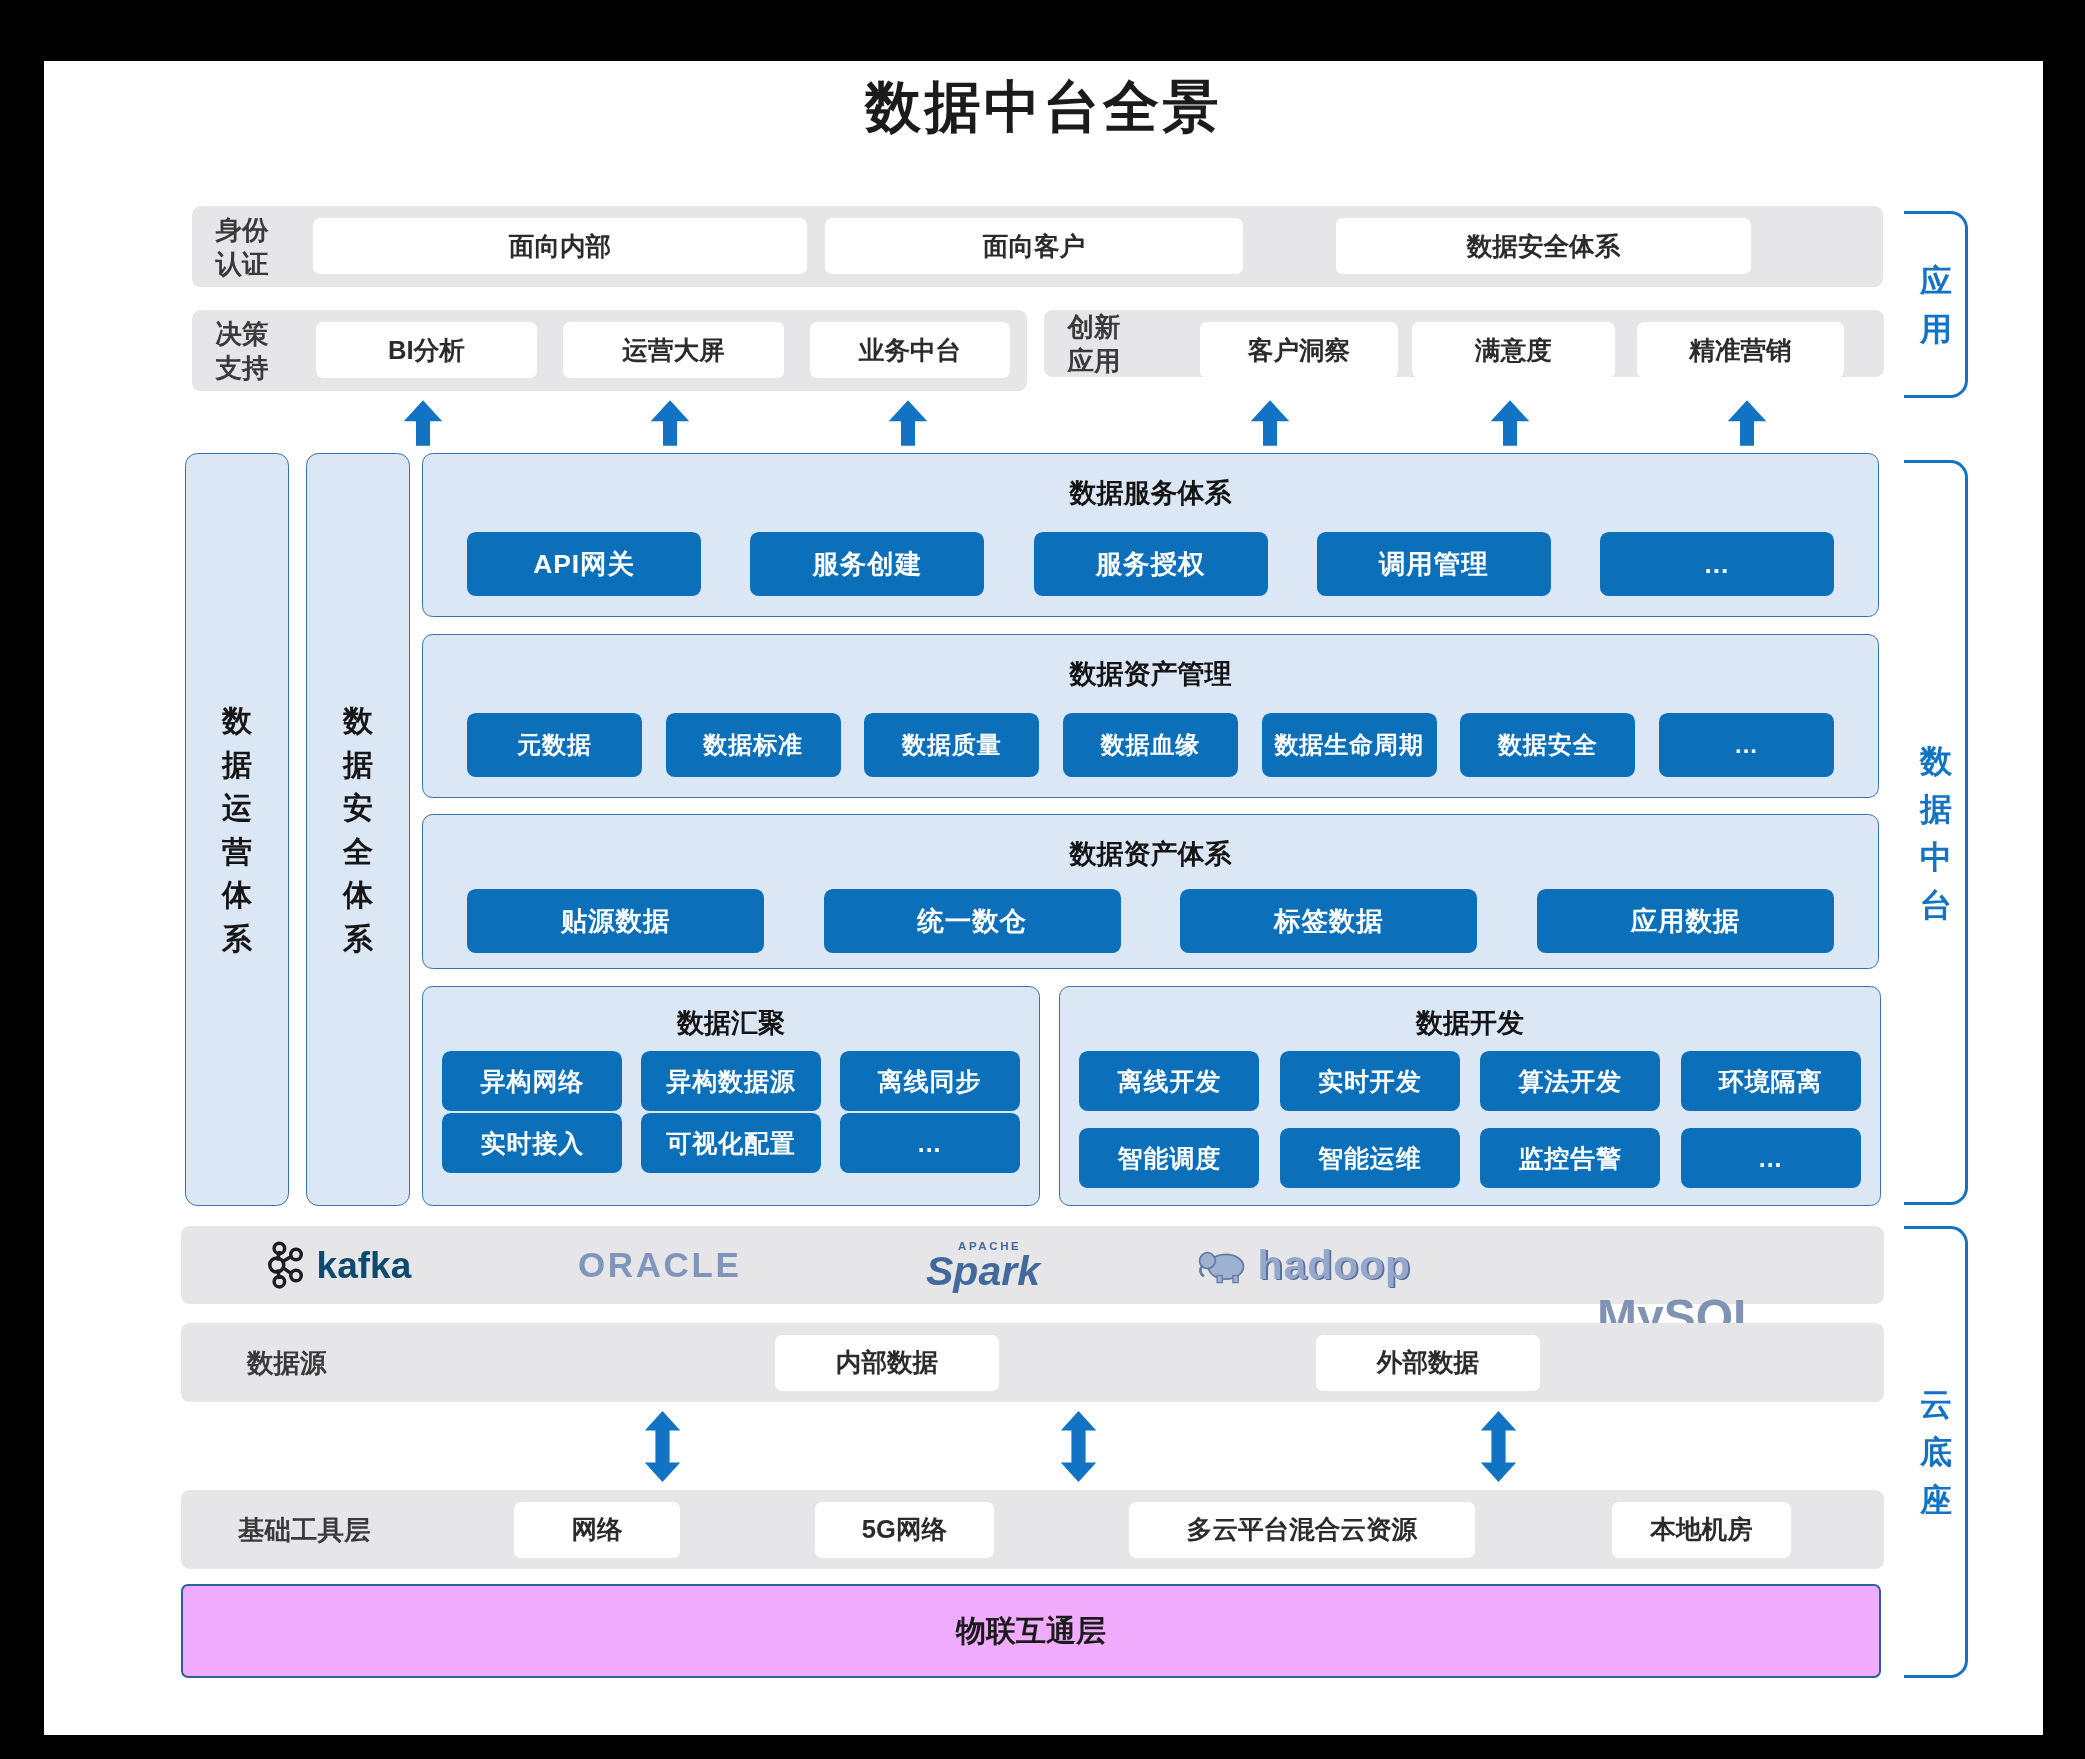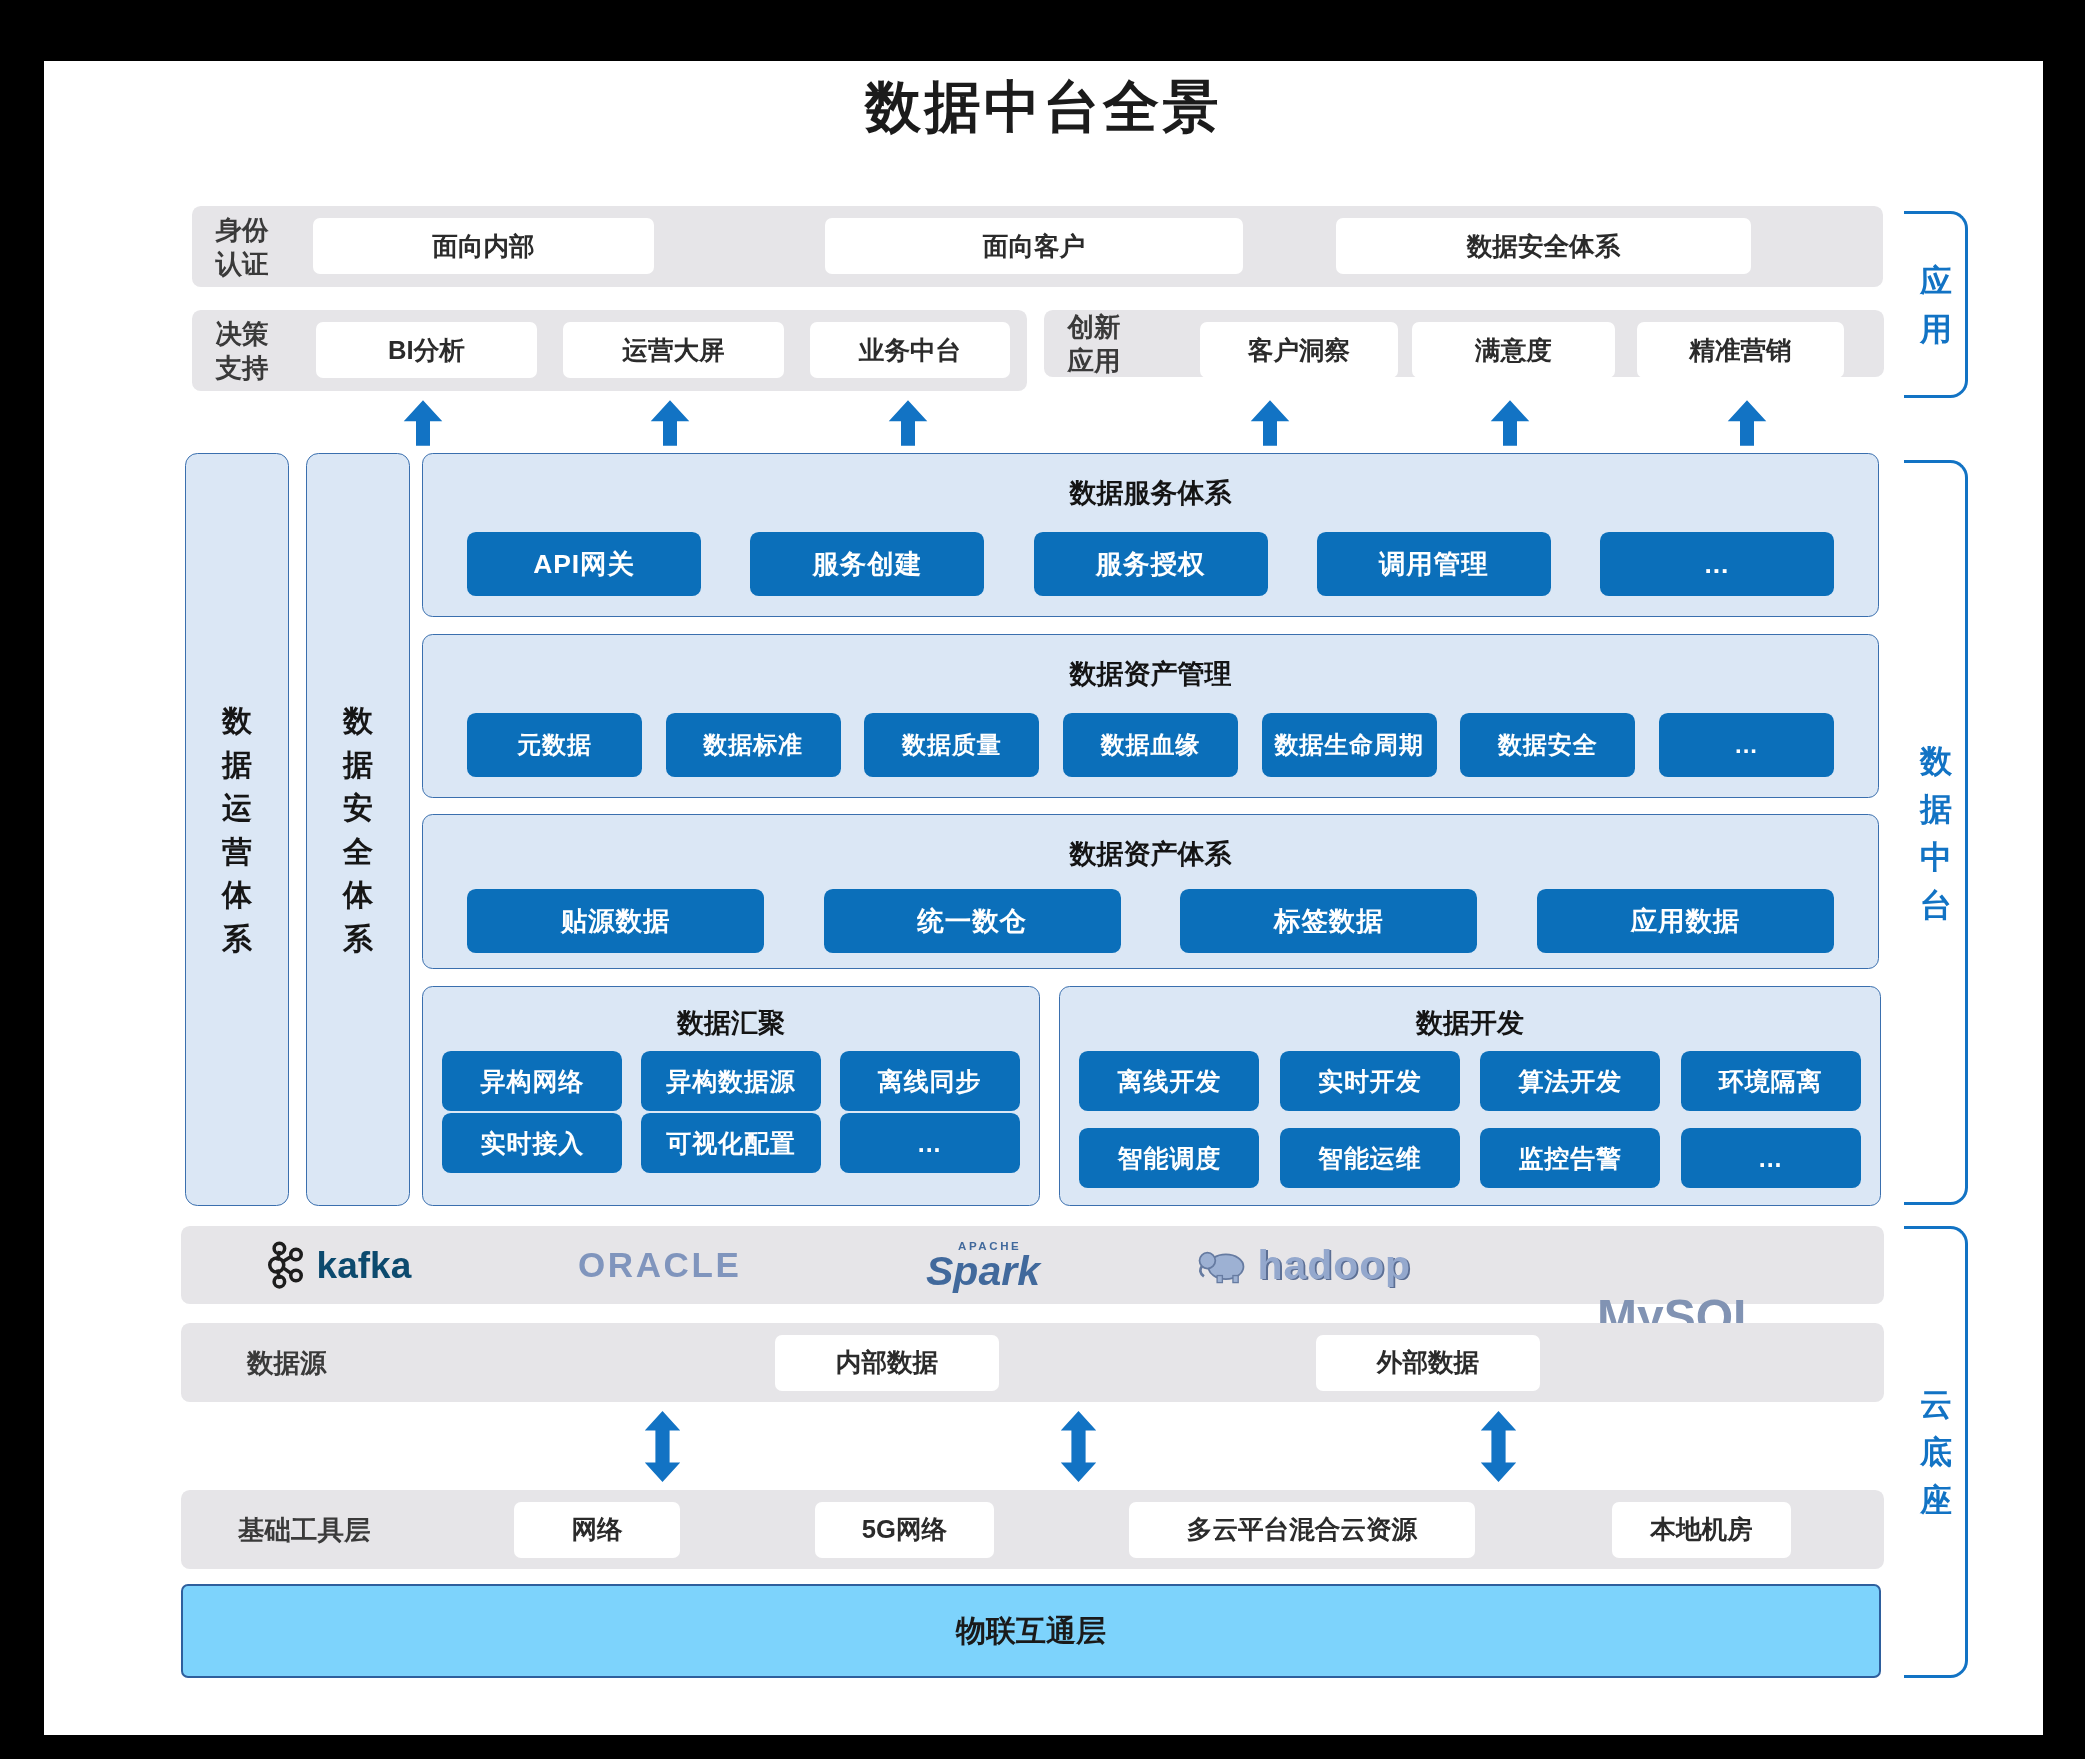--- a/index.html
+++ b/index.html
@@ -38,32 +38,32 @@
   .logo{position:absolute;top:50%;transform:translateY(-50%);display:flex;align-items:center;gap:10.6px;}
   .kafkatxt{font-size:37px;font-weight:700;color:#0c4a6e;}
   .oracletxt{font-size:35px;font-weight:800;color:#8095bd;letter-spacing:2.6px;}
   .sparkwrap{position:relative;padding-right:23px;}
   .apache{font-size:11.5px;font-weight:700;color:#41699c;letter-spacing:2.6px;margin-left:32px;}
   .sparktxt{font-size:41px;font-weight:700;font-style:italic;color:#41699c;line-height:0.95;}
   .hadooptxt{font-size:41px;font-weight:800;color:#94a8cd;letter-spacing:0.9px;text-shadow:1.8px 1.8px 0 #5c6f94;}
   .mysqlwrap{position:relative;}
   .mysqltxt{font-size:48px;font-weight:700;color:#8193b3;}
 
-  .iot{position:absolute;background:#7dd3fc;border:2.6px solid #2e5f9d;border-radius:7px;display:flex;align-items:center;justify-content:center;font-size:30px;font-weight:700;color:#1a1a1a;}
+  .iot{position:absolute;background:#f0abfc;border:2.6px solid #2e5f9d;border-radius:7px;display:flex;align-items:center;justify-content:center;font-size:30px;font-weight:700;color:#1a1a1a;}
 </style>
 </head>
 <body>
 
 <div class="page">
 
   <div class="title">数据中台全景</div>
 
   <div class="bar" style="left:148px;top:145px;width:1691px;height:81px;">
     <div class="bar-label">身份认证</div>
-    <div class="wbox" style="left:121px;width:341px;">面向内部</div>
+    <div class="wbox" style="left:121px;width:494px;">面向内部</div>
     <div class="wbox" style="left:633px;width:418px;">面向客户</div>
     <div class="wbox" style="left:1144px;width:415px;">数据安全体系</div>
   </div>
 
   <div class="bar" style="left:148px;top:249px;width:835px;height:81px;">
     <div class="bar-label">决策支持</div>
     <div class="wbox" style="left:124px;width:221px;">BI分析</div>
     <div class="wbox" style="left:371px;width:221px;">运营大屏</div>
     <div class="wbox" style="left:618px;width:200px;">业务中台</div>
   </div>

